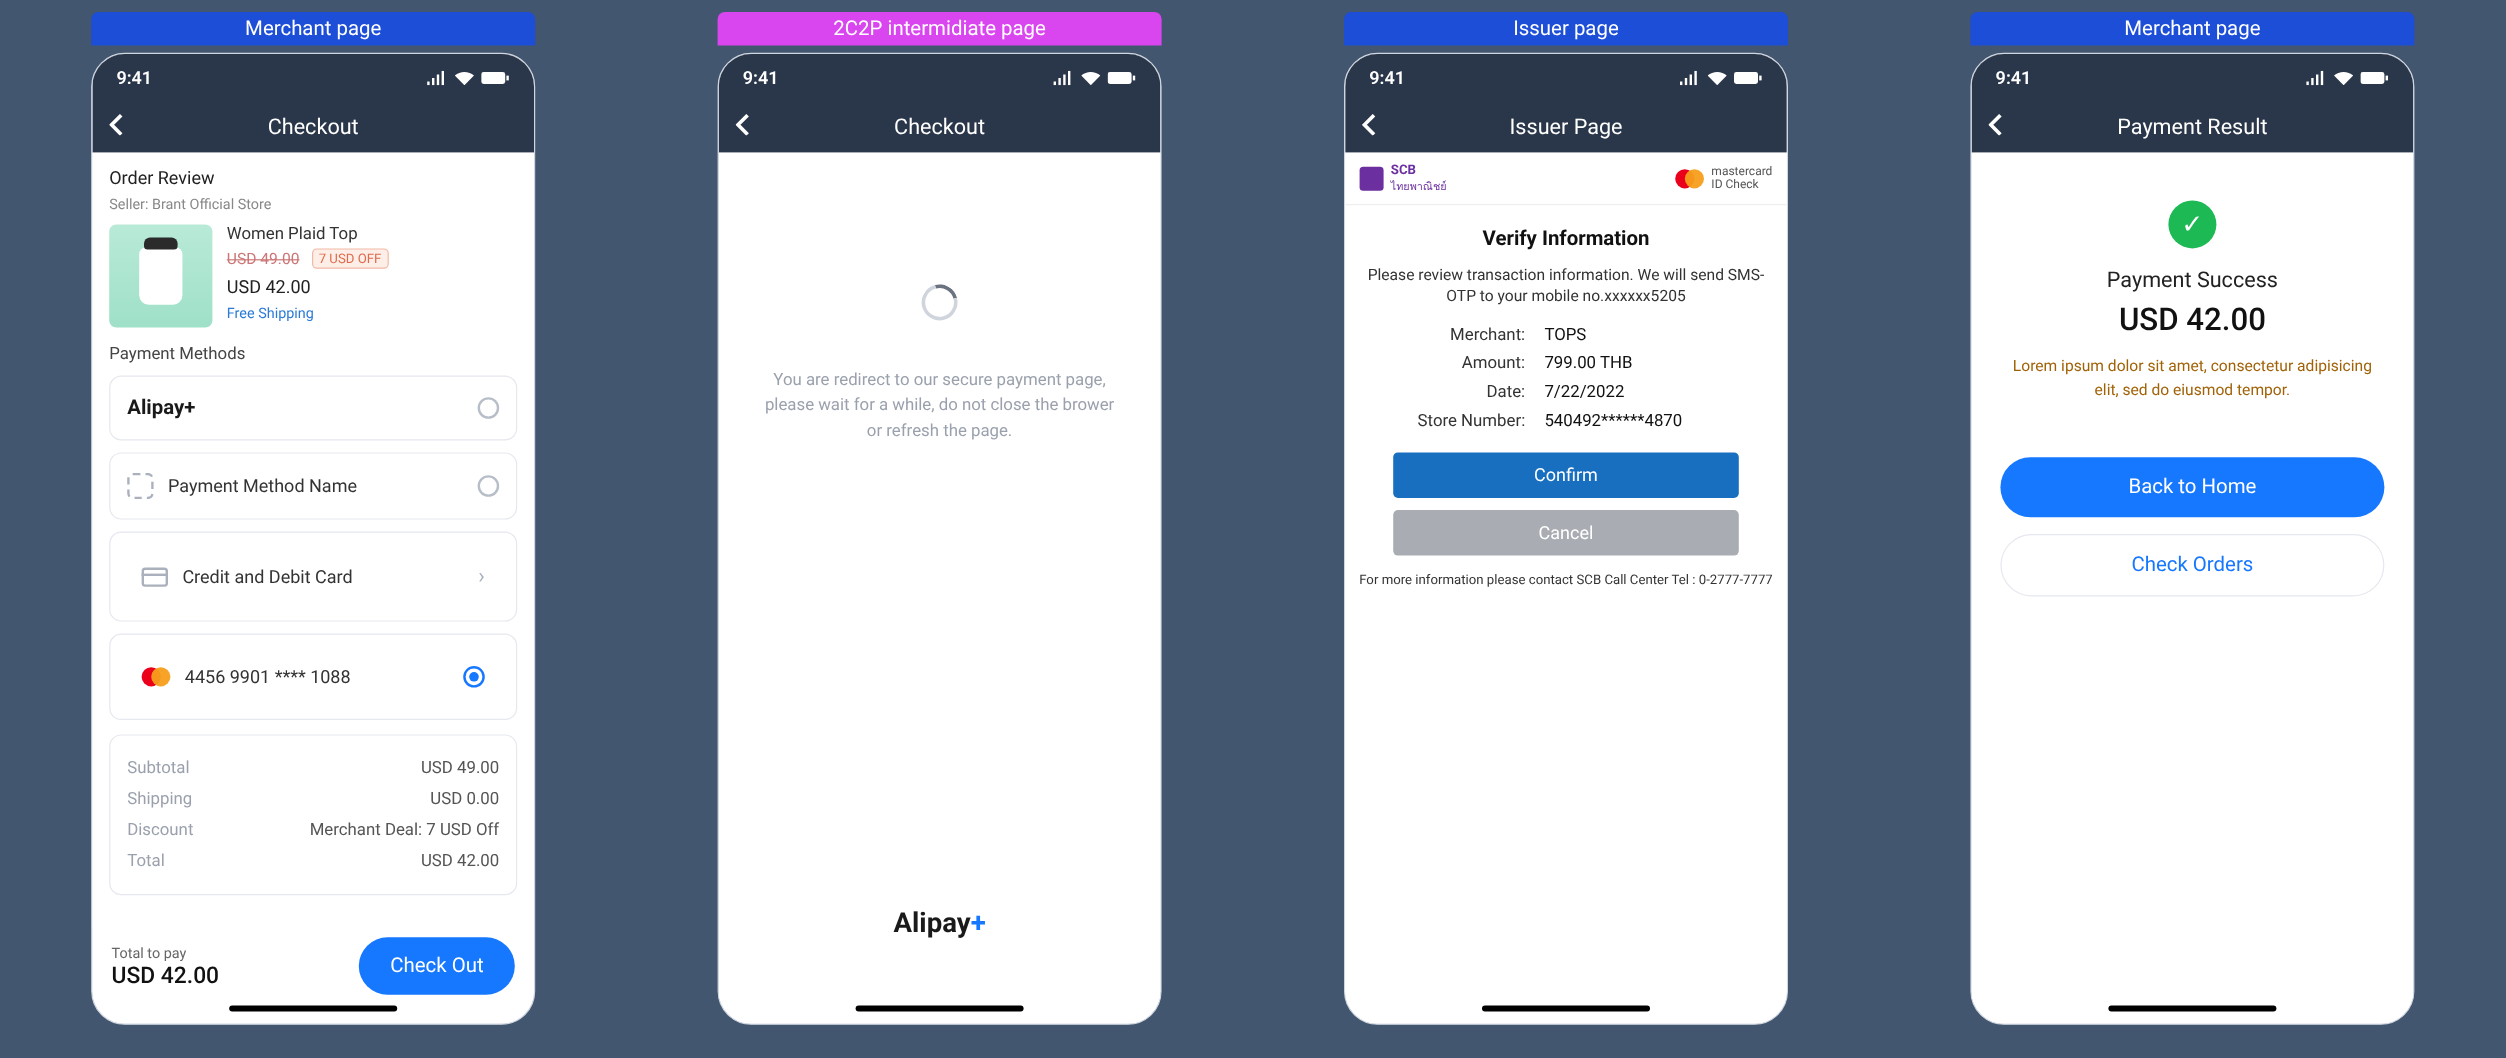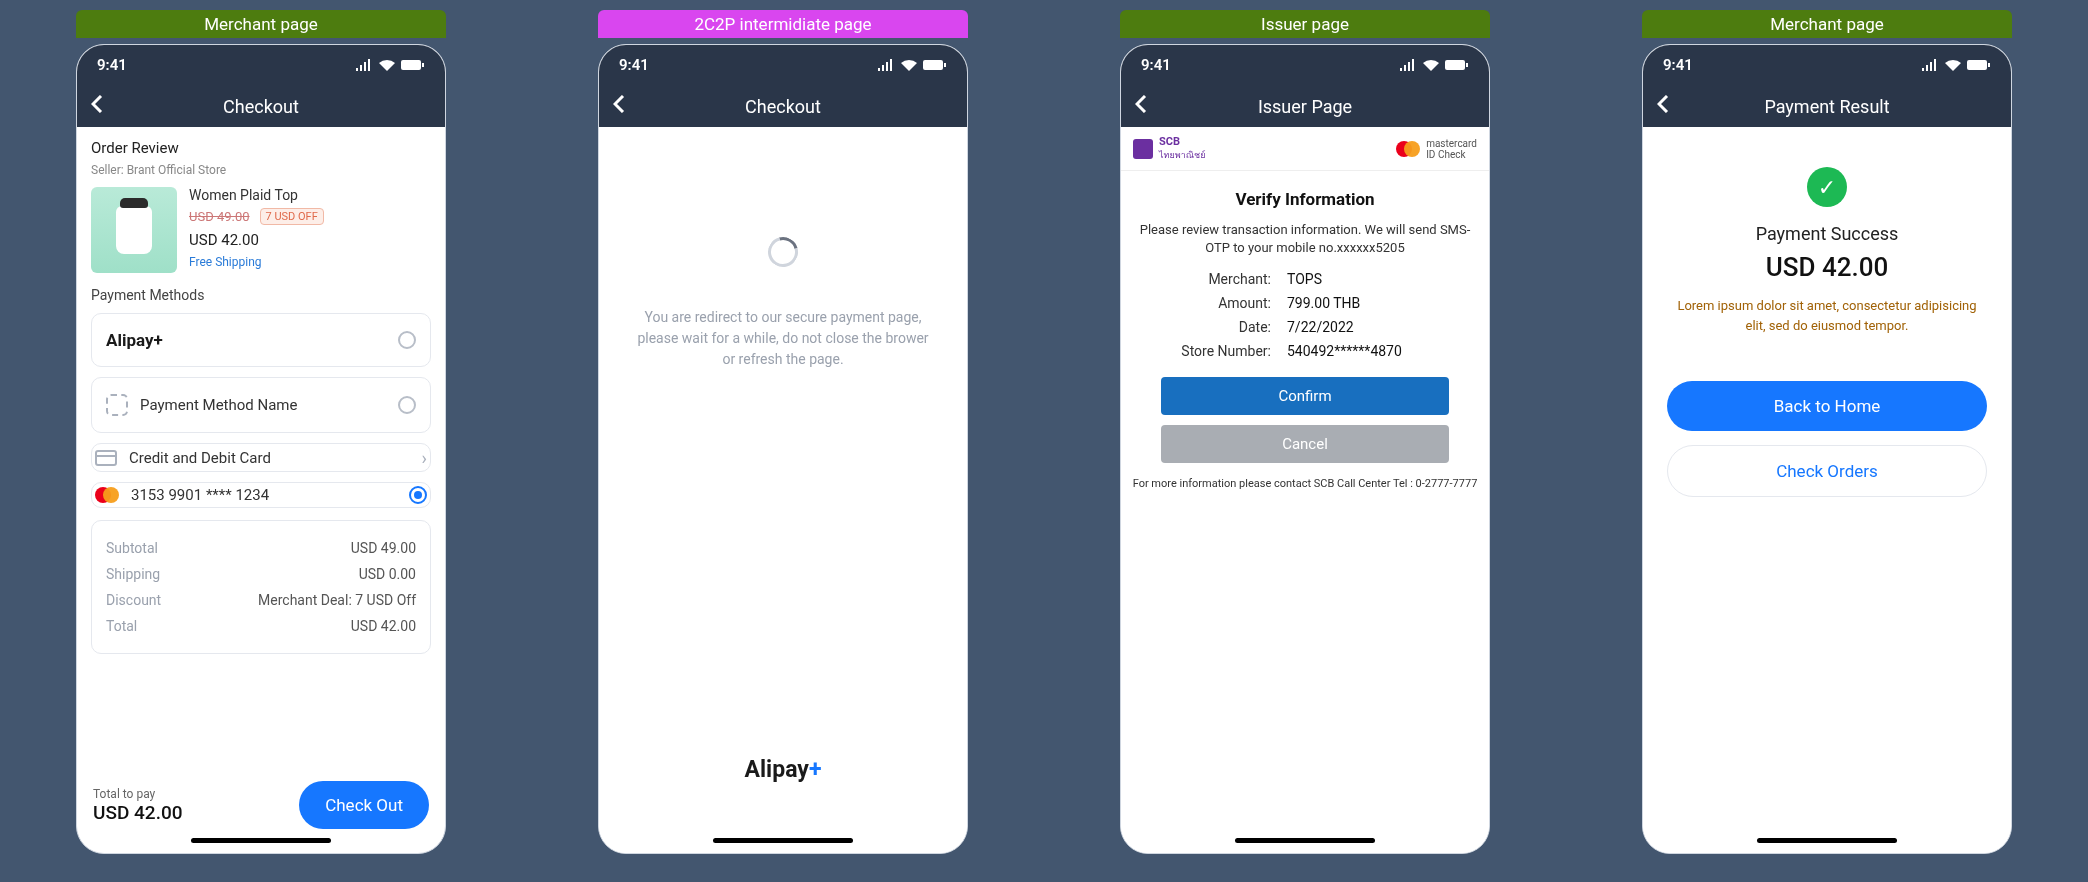--- a/index.html
+++ b/index.html
@@ -11,21 +11,21 @@
     justify-content: space-around;
     padding: 10px 0 0 0;
   }
   .col { display:flex; flex-direction:column; align-items:center; }
   .tag {
     width: 370px;
     height: 28px;
     border-radius: 6px 6px 0 0;
     display:flex; align-items:center; justify-content:center;
     font-size: 17px; color:#fff;
-    background: #4d7c0f;
+    background: #1d4ed8;
   }
   .tag.active { background: #d946ef; }
   .phone {
     width: 370px;
     height: 810px;
     background:#fff;
     border-radius: 28px;
     border: 1px solid #cfd6e0;
     overflow:hidden;
     position:relative;
@@ -65,21 +65,21 @@
   .cup { width:36px; height:48px; background:#fff; border-radius:6px 6px 8px 8px; position:relative; }
   .cup::before{content:"";position:absolute;top:-8px;left:4px;right:4px;height:10px;background:#2b2b2b;border-radius:5px 5px 3px 3px;}
   .p-name { font-size:14px; color:#333; }
   .p-old { font-size:13px; color:#c77; text-decoration:line-through; display:inline-block; margin-top:6px;}
   .p-badge { display:inline-block; font-size:11px; color:#e06a4b; border:1px solid #f1b9a6; background:#fdeee8; border-radius:4px; padding:1px 5px; margin-left:6px; vertical-align:1px;}
   .p-price { font-size:15px; color:#222; margin-top:6px; }
   .p-ship { font-size:12px; color:#2a7bd8; margin-top:6px; }
   .pm-title { font-size:14px; color:#444; margin-top:14px; }
   .pm-list { margin-top:10px; display:flex; flex-direction:column; gap:10px; }
   .pm-card { border:1px solid #e5e8ee; border-radius:10px; padding:16px 14px; display:flex; align-items:center; gap:12px; font-size:15px; color:#333; position:relative; }
-  .pm-card.compact{padding:3px;}
+  .pm-card.compact{padding:26px;}
   .radio { width:18px;height:18px;border:2px solid #b8bec8;border-radius:50%; margin-left:auto; }
   .radio.sel{ border-color:#1677ff; position:relative;}
   .radio.sel::after{content:"";position:absolute;inset:3px;background:#1677ff;border-radius:50%;}
   .chev { margin-left:auto; color:#aab1bd; font-size:18px;}
   .mc-dot{width:24px;height:16px;position:relative;}
   .mc-dot::before,.mc-dot::after{content:"";position:absolute;top:0;width:16px;height:16px;border-radius:50%;}
   .mc-dot::before{left:0;background:#eb001b;}
   .mc-dot::after{right:0;background:#f79e1b;opacity:.95;}
   .ph-icon{width:22px;height:22px;border:2px dashed #aab1bd;border-radius:5px;}
   .card-icon{width:22px;height:16px;border:2px solid #aab1bd;border-radius:3px;position:relative;}
@@ -192,21 +192,21 @@
           <span>Payment Method Name</span>
           <span class="radio"></span>
         </div>
         <div class="pm-card compact">
           <span class="card-icon"></span>
           <span>Credit and Debit Card</span>
           <span class="chev">›</span>
         </div>
         <div class="pm-card compact">
           <span class="mc-dot"></span>
-          <span>3153 9901 **** 1234</span>
+          <span>4456 9901 **** 1088</span>
           <span class="radio sel"></span>
         </div>
       </div>
 
       <div class="totals">
         <div class="row">
             <span>Subtotal</span>
             <span class="v">USD 49.00</span>
           </div>
         <div class="row">

